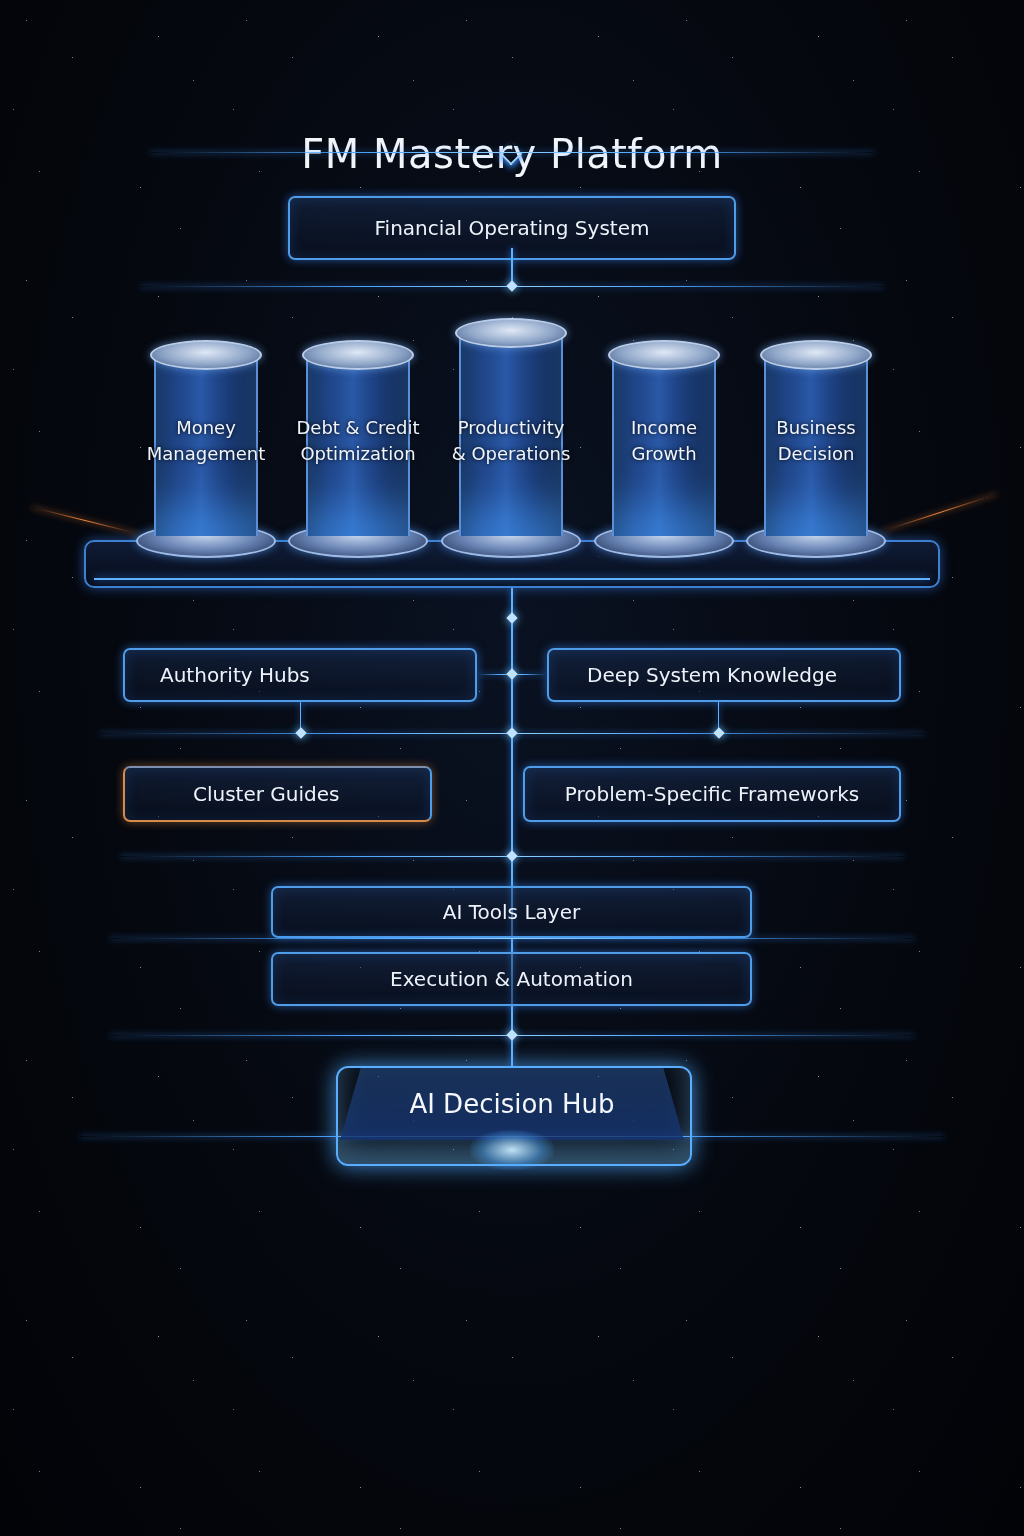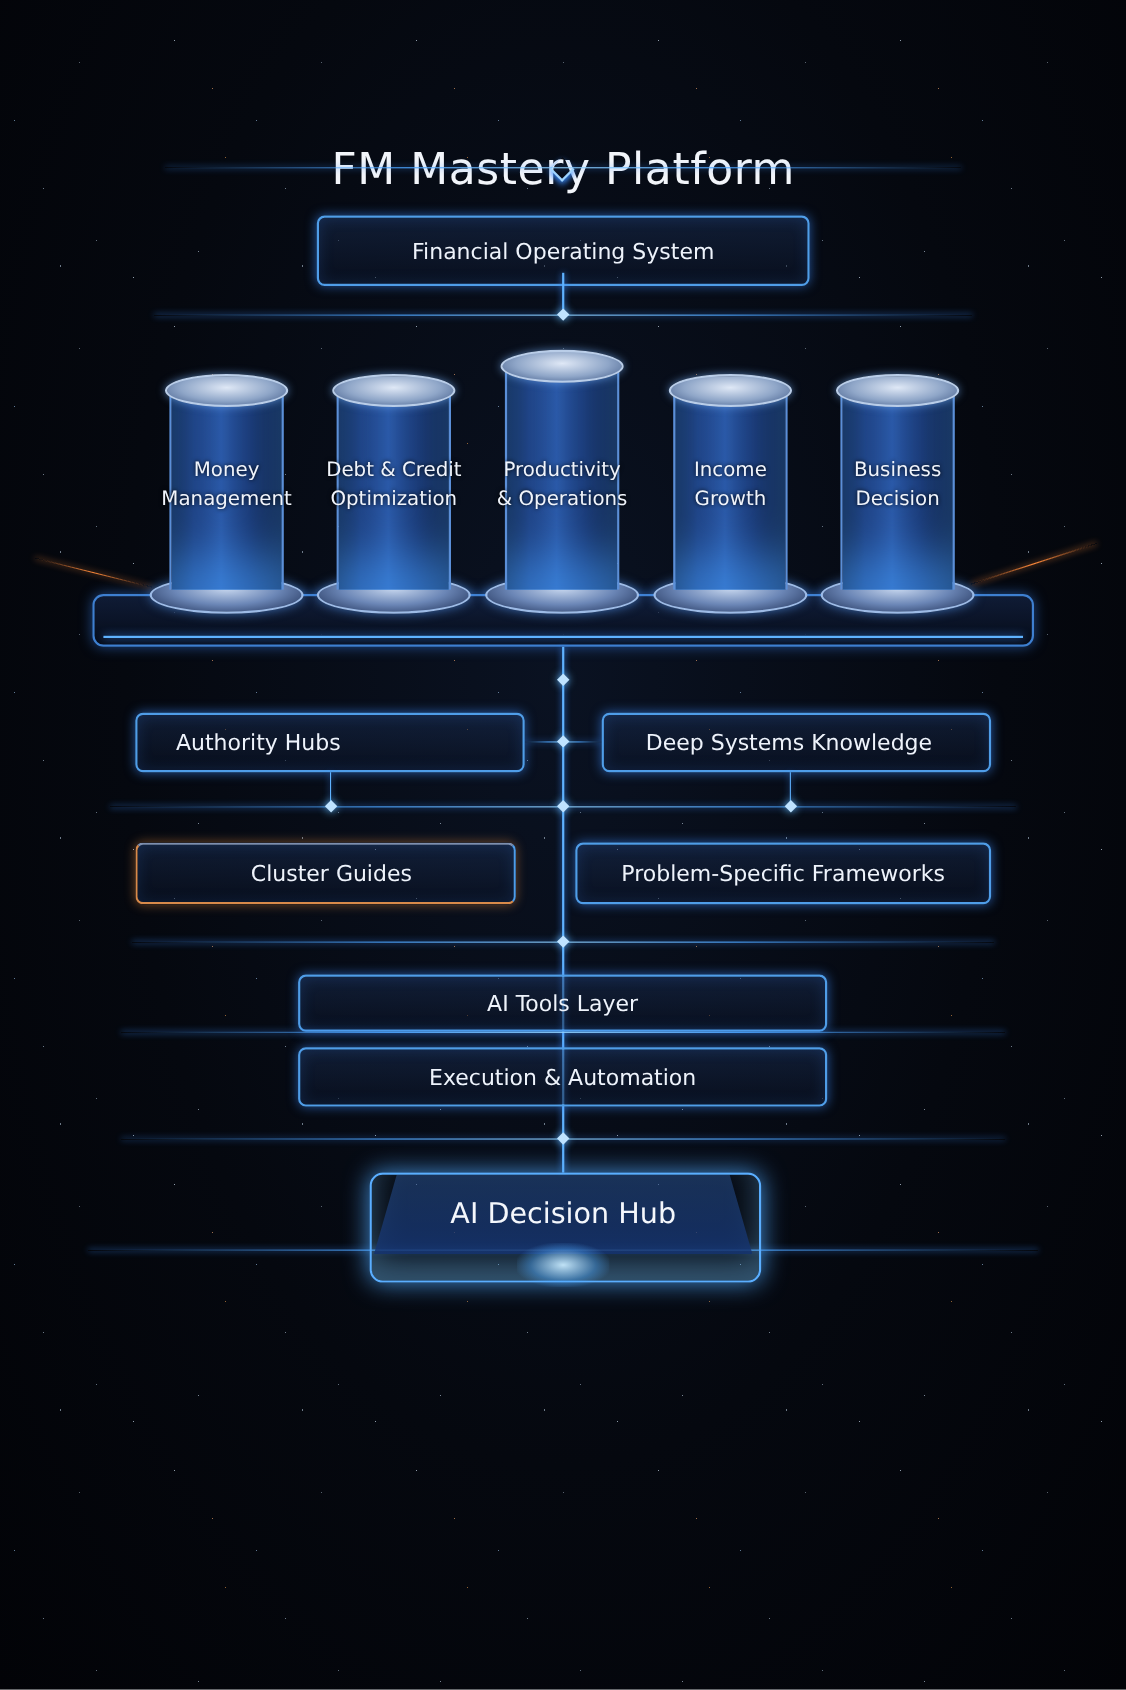--- a/index.html
+++ b/index.html
@@ -133,33 +133,33 @@
 <div class="orange-streak" style="left:880px; top:512px; width:120px; transform:rotate(-18deg);"></div>
 <div class="orange-streak" style="left:30px; top:520px; width:110px; transform:rotate(14deg);"></div>
 
 <div class="vline" style="left:511px; top:588px; height:478px;"></div>
 <div class="node" style="left:508px; top:614px;"></div>
 
 <div class="box" style="left:123px; top:648px; width:354px; height:54px; justify-content:flex-start; padding-left:35px;">
   <span>Authority Hubs</span>
 </div>
 <div class="box" style="left:547px; top:648px; width:354px; height:54px; justify-content:flex-start; padding-left:38px;">
-  <span>Deep Systems Knowledge</span>
+  <span>Deep System Knowledge</span>
 </div>
 <div class="glow-line" style="left:477px; top:674px; width:70px;"></div>
 <div class="node" style="left:508px; top:670px;"></div>
 
 <div class="vline" style="left:300px; top:702px; height:32px; width:1px;"></div>
 <div class="vline" style="left:718px; top:702px; height:32px; width:1px;"></div>
 <div class="glow-line" style="left:100px; top:733px; width:824px;"></div>
 <div class="node" style="left:297px; top:729px;"></div>
 <div class="node" style="left:508px; top:729px;"></div>
 <div class="node" style="left:715px; top:729px;"></div>
 
-<div class="box orange" style="left:123px; top:766px; width:346px; height:56px; justify-content:flex-start; padding-left:103px;">
+<div class="box orange" style="left:123px; top:766px; width:309px; height:56px; justify-content:flex-start; padding-left:68px;">
   <span>Cluster Guides</span>
 </div>
 <div class="box" style="left:523px; top:766px; width:378px; height:56px;">
   <span>Problem-Specific Frameworks</span>
 </div>
 
 <div class="glow-line" style="left:120px; top:856px; width:784px;"></div>
 <div class="node" style="left:508px; top:852px;"></div>
 
 <div class="box" style="left:271px; top:886px; width:481px; height:52px;">

